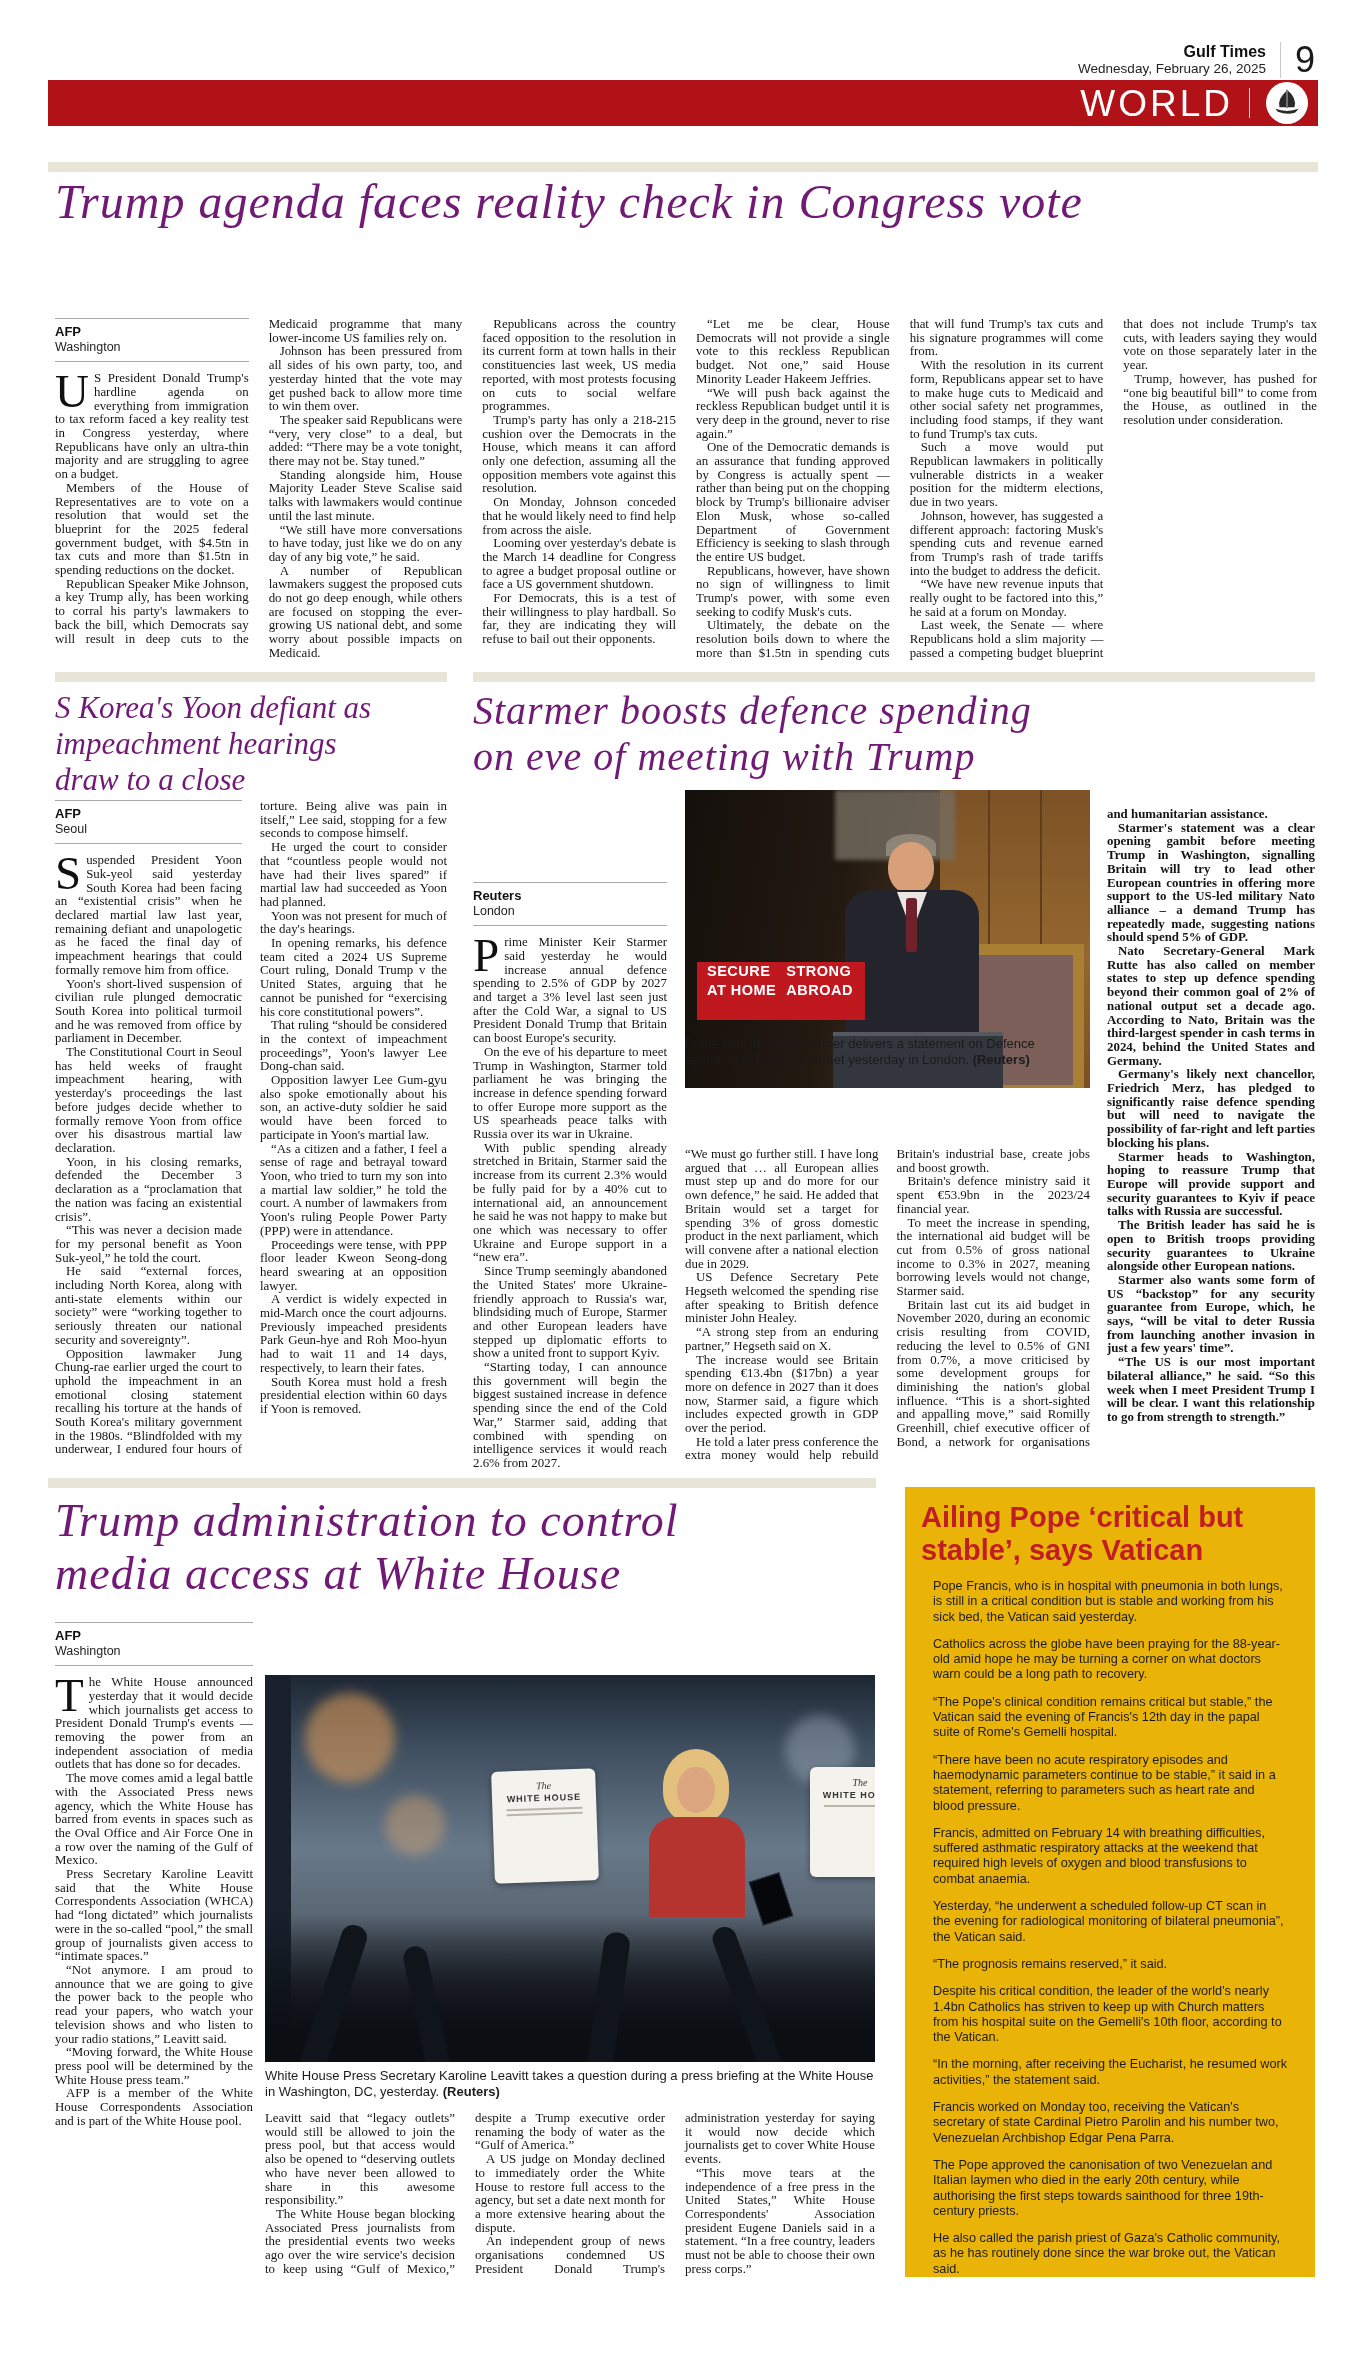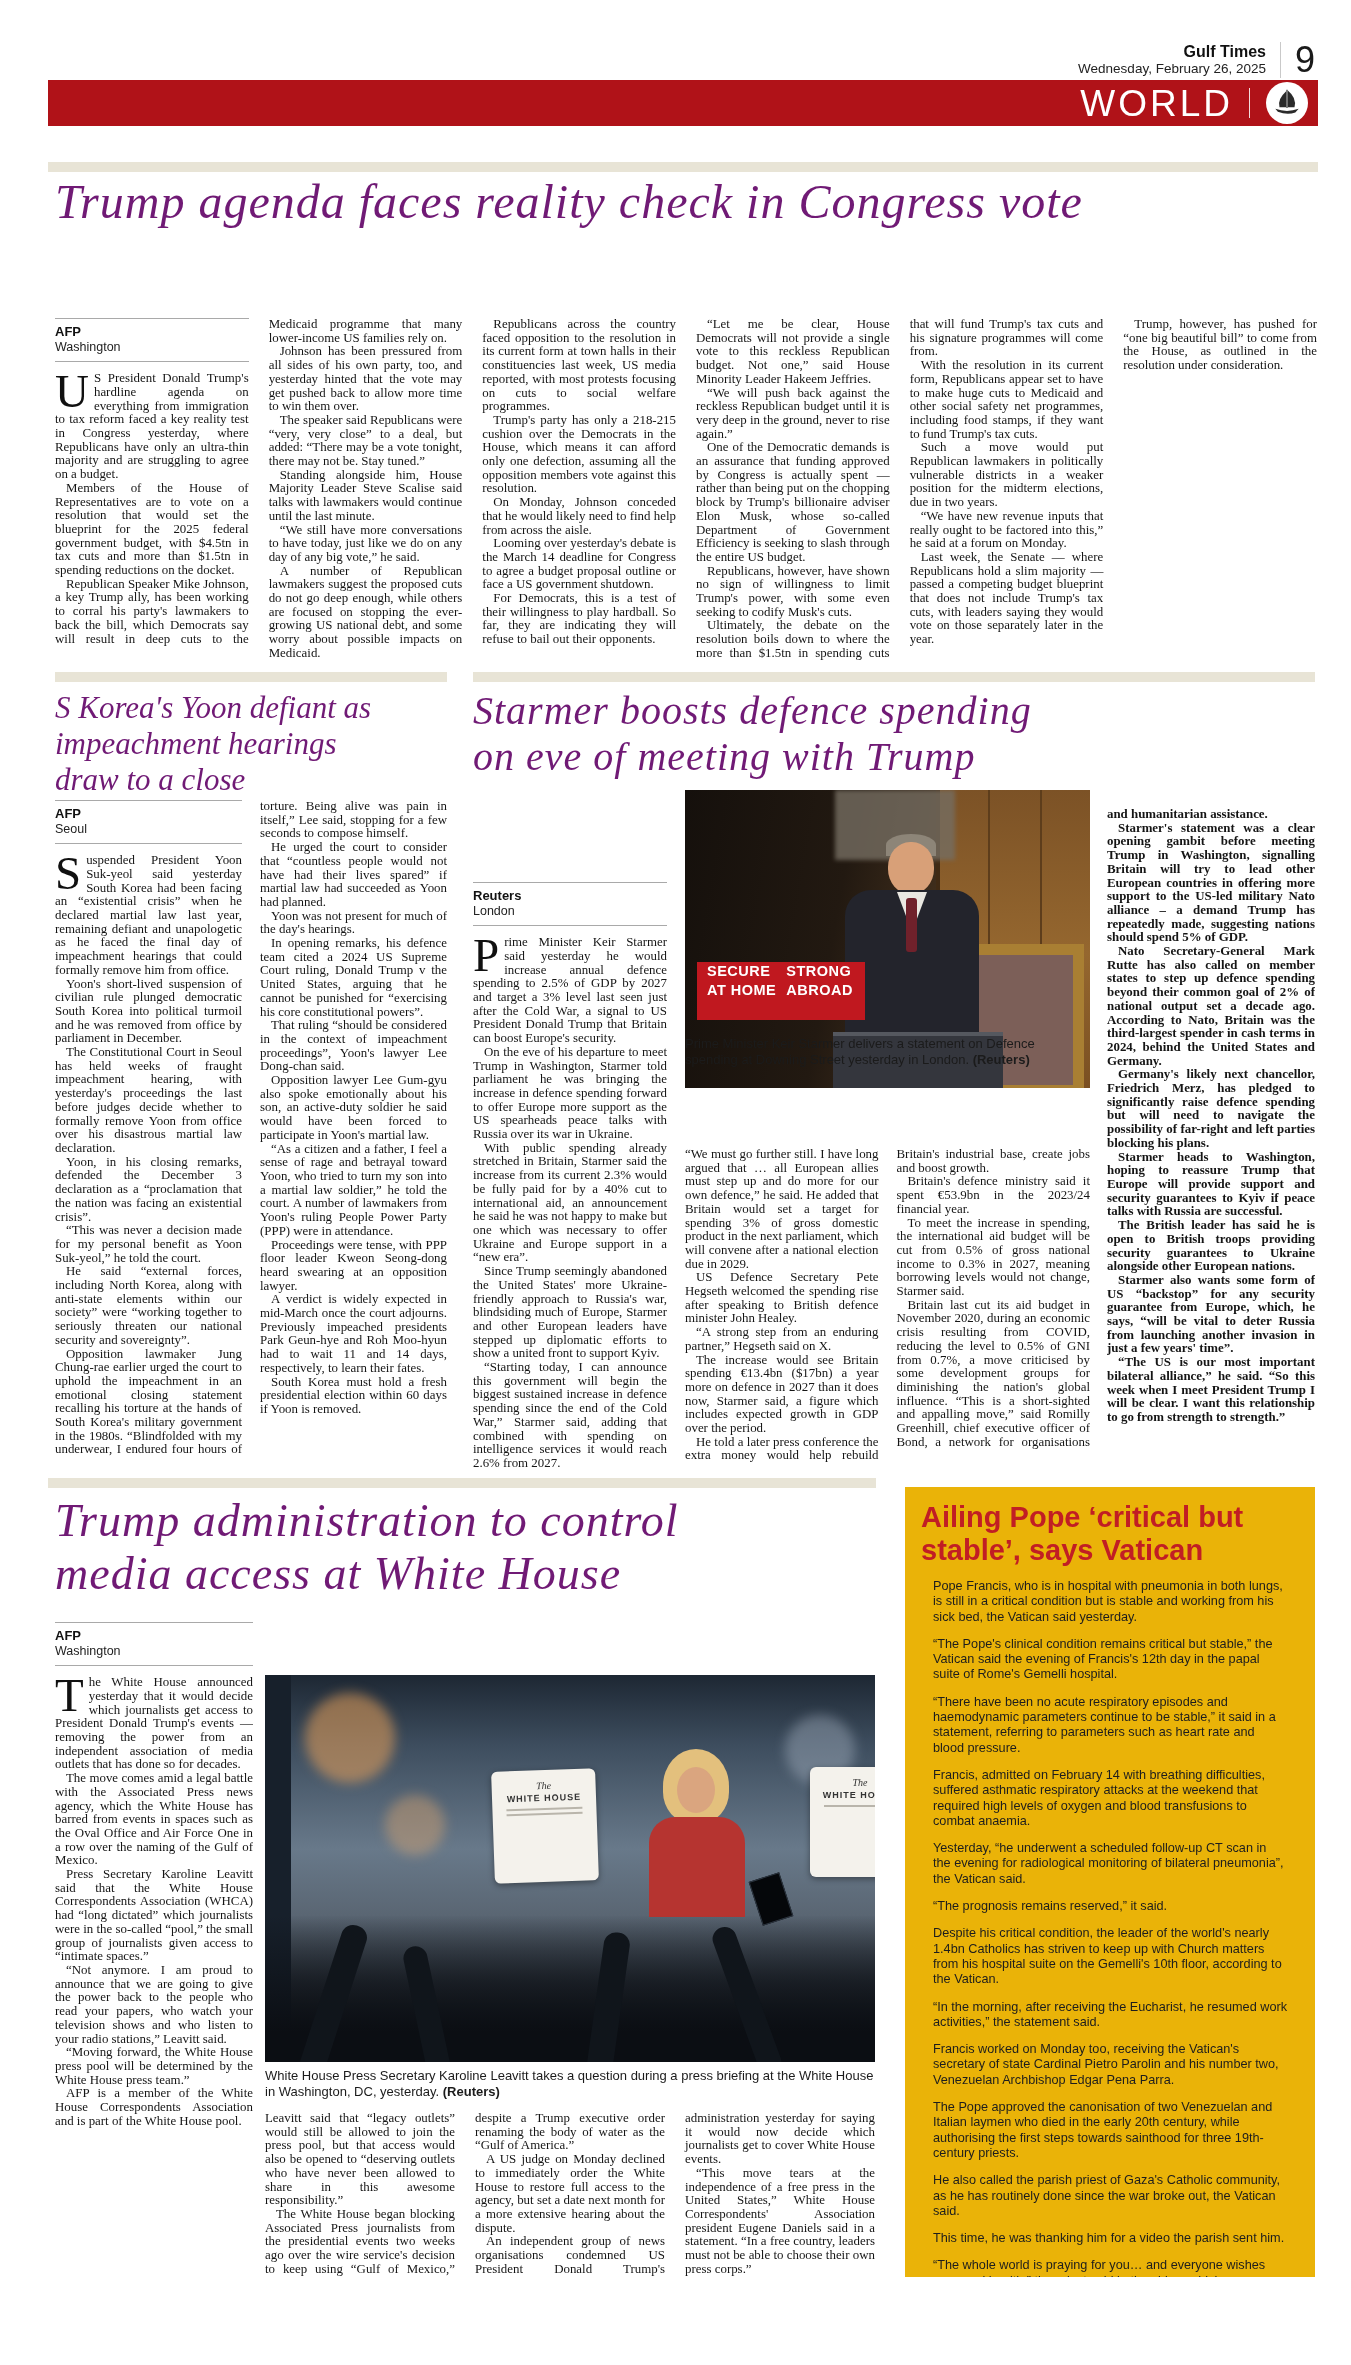--- a/index.html
+++ b/index.html
@@ -142,20 +142,21 @@
         <p>On Monday, Johnson conceded that he would likely need to find help from across the aisle.</p>
         <p>Looming over yesterday's debate is the March 14 deadline for Congress to agree a budget proposal outline or face a US government shutdown.</p>
         <p>For Democrats, this is a test of their willingness to play hardball. So far, they are indicating they will refuse to bail out their opponents.</p>
         <p>“Let me be clear, House Democrats will not provide a single vote to this reckless Republican budget. Not one,” said House Minority Leader Hakeem Jeffries.</p>
         <p>“We will push back against the reckless Republican budget until it is very deep in the ground, never to rise again.”</p>
         <p>One of the Democratic demands is an assurance that funding approved by Congress is actually spent — rather than being put on the chopping block by Trump's billionaire adviser Elon Musk, whose so-called Department of Government Efficiency is seeking to slash through the entire US budget.</p>
         <p>Republicans, however, have shown no sign of willingness to limit Trump's power, with some even seeking to codify Musk's cuts.</p>
         <p>Ultimately, the debate on the resolution boils down to where the more than $1.5tn in spending cuts that will fund Trump's tax cuts and his signature programmes will come from.</p>
         <p>With the resolution in its current form, Republicans appear set to have to make huge cuts to Medicaid and other social safety net programmes, including food stamps, if they want to fund Trump's tax cuts.</p>
         <p>Such a move would put Republican lawmakers in politically vulnerable districts in a weaker position for the midterm elections, due in two years.</p>
+        <p>Johnson, however, has suggested a different approach: factoring Musk's spending cuts and revenue earned from Trump's rash of trade tariffs into the budget to address the deficit.</p>
         <p>“We have new revenue inputs that really ought to be factored into this,” he said at a forum on Monday.</p>
         <p>Last week, the Senate — where Republicans hold a slim majority — passed a competing budget blueprint that does not include Trump's tax cuts, with leaders saying they would vote on those separately later in the year.</p>
         <p>Trump, however, has pushed for “one big beautiful bill” to come from the House, as outlined in the resolution under consideration.</p>
       </div>
   </section>
 
   <section>
     <div class="abs band" style="left:55px;top:672px;width:392px;"></div>
     <h2 class="abs headline" style="left:55px;top:690px;width:400px;font-size:31px;line-height:36px;margin:0;letter-spacing:0;">
       <span class="hl-line">S Korea's Yoon defiant as</span>
@@ -309,20 +310,21 @@
       </div>
   </section>
 
   <section class="pope-panel">
     <h2 class="pope-hl">
       <span class="hl-line">Ailing Pope ‘critical but</span>
       <span class="hl-line">stable’, says Vatican</span>
     </h2>
     <div class="pope-body">
         <p>Pope Francis, who is in hospital with pneumonia in both lungs, is still in a critical condition but is stable and working from his sick bed, the Vatican said yesterday.</p>
+        <p>Catholics across the globe have been praying for the 88-year-old amid hope he may be turning a corner on what doctors warn could be a long path to recovery.</p>
         <p>“The Pope's clinical condition remains critical but stable,” the Vatican said the evening of Francis's 12th day in the papal suite of Rome's Gemelli hospital.</p>
         <p>“There have been no acute respiratory episodes and haemodynamic parameters continue to be stable,” it said in a statement, referring to parameters such as heart rate and blood pressure.</p>
         <p>Francis, admitted on February 14 with breathing difficulties, suffered asthmatic respiratory attacks at the weekend that required high levels of oxygen and blood transfusions to combat anaemia.</p>
         <p>Yesterday, “he underwent a scheduled follow-up CT scan in the evening for radiological monitoring of bilateral pneumonia”, the Vatican said.</p>
         <p>“The prognosis remains reserved,” it said.</p>
         <p>Despite his critical condition, the leader of the world's nearly 1.4bn Catholics has striven to keep up with Church matters from his hospital suite on the Gemelli's 10th floor, according to the Vatican.</p>
         <p>“In the morning, after receiving the Eucharist, he resumed work activities,” the statement said.</p>
         <p>Francis worked on Monday too, receiving the Vatican's secretary of state Cardinal Pietro Parolin and his number two, Venezuelan Archbishop Edgar Pena Parra.</p>
         <p>The Pope approved the canonisation of two Venezuelan and Italian laymen who died in the early 20th century, while authorising the first steps towards sainthood for three 19th-century priests.</p>
         <p>He also called the parish priest of Gaza's Catholic community, as he has routinely done since the war broke out, the Vatican said.</p>

